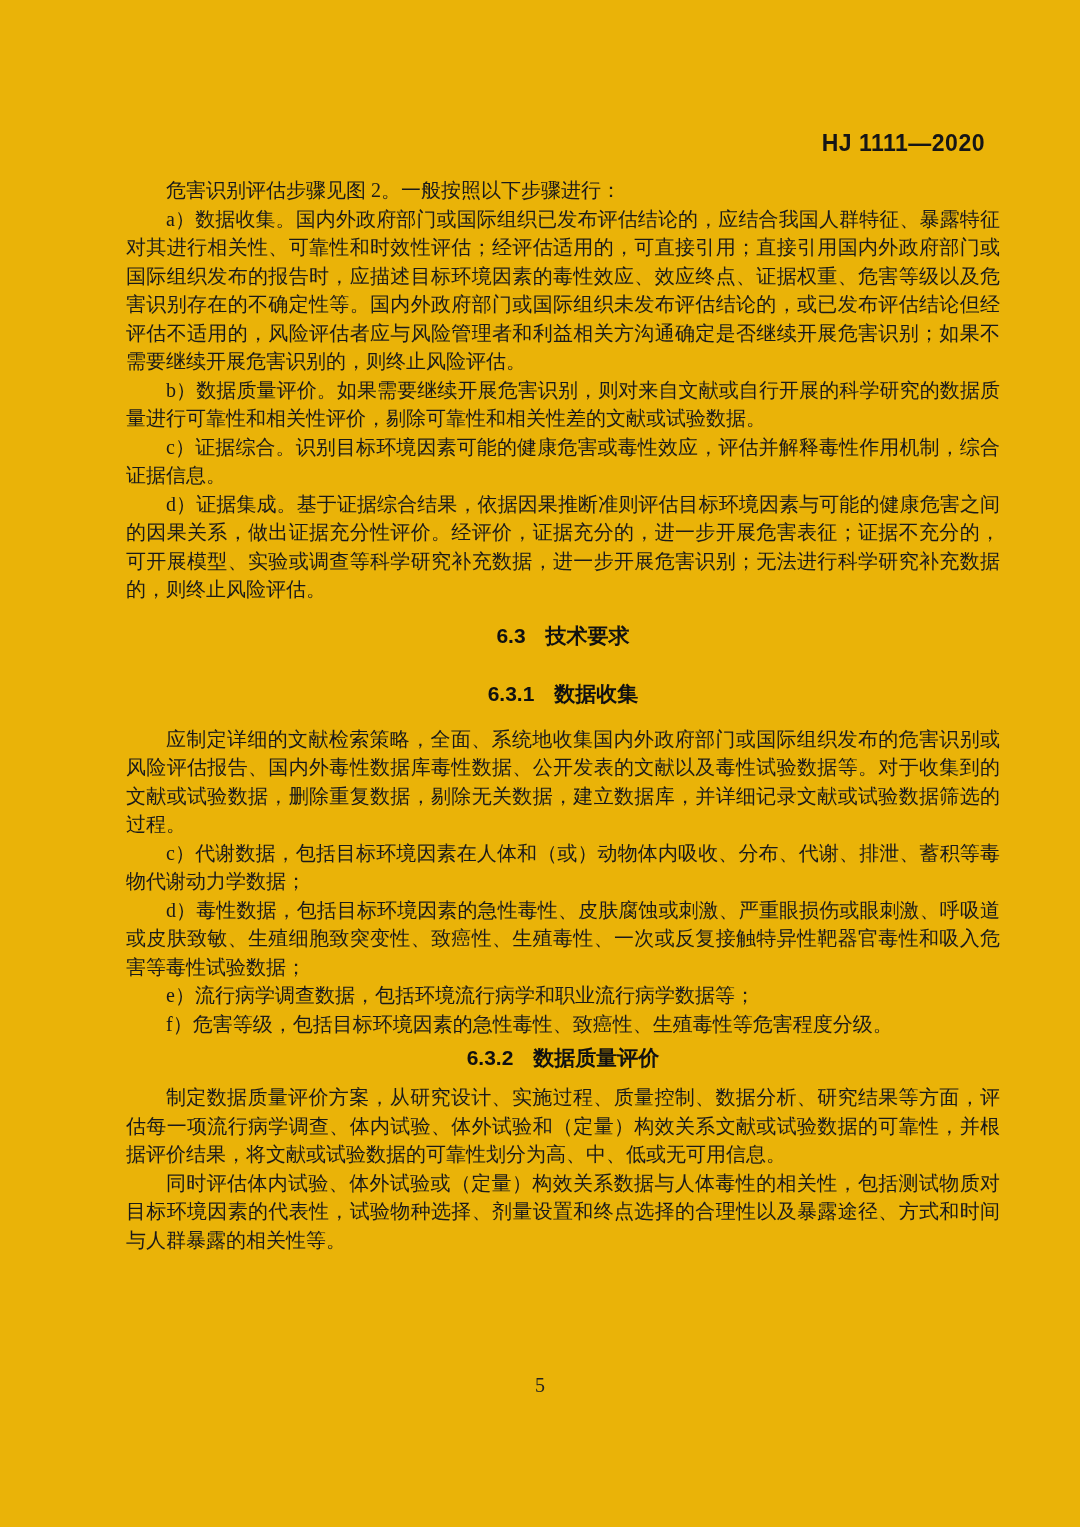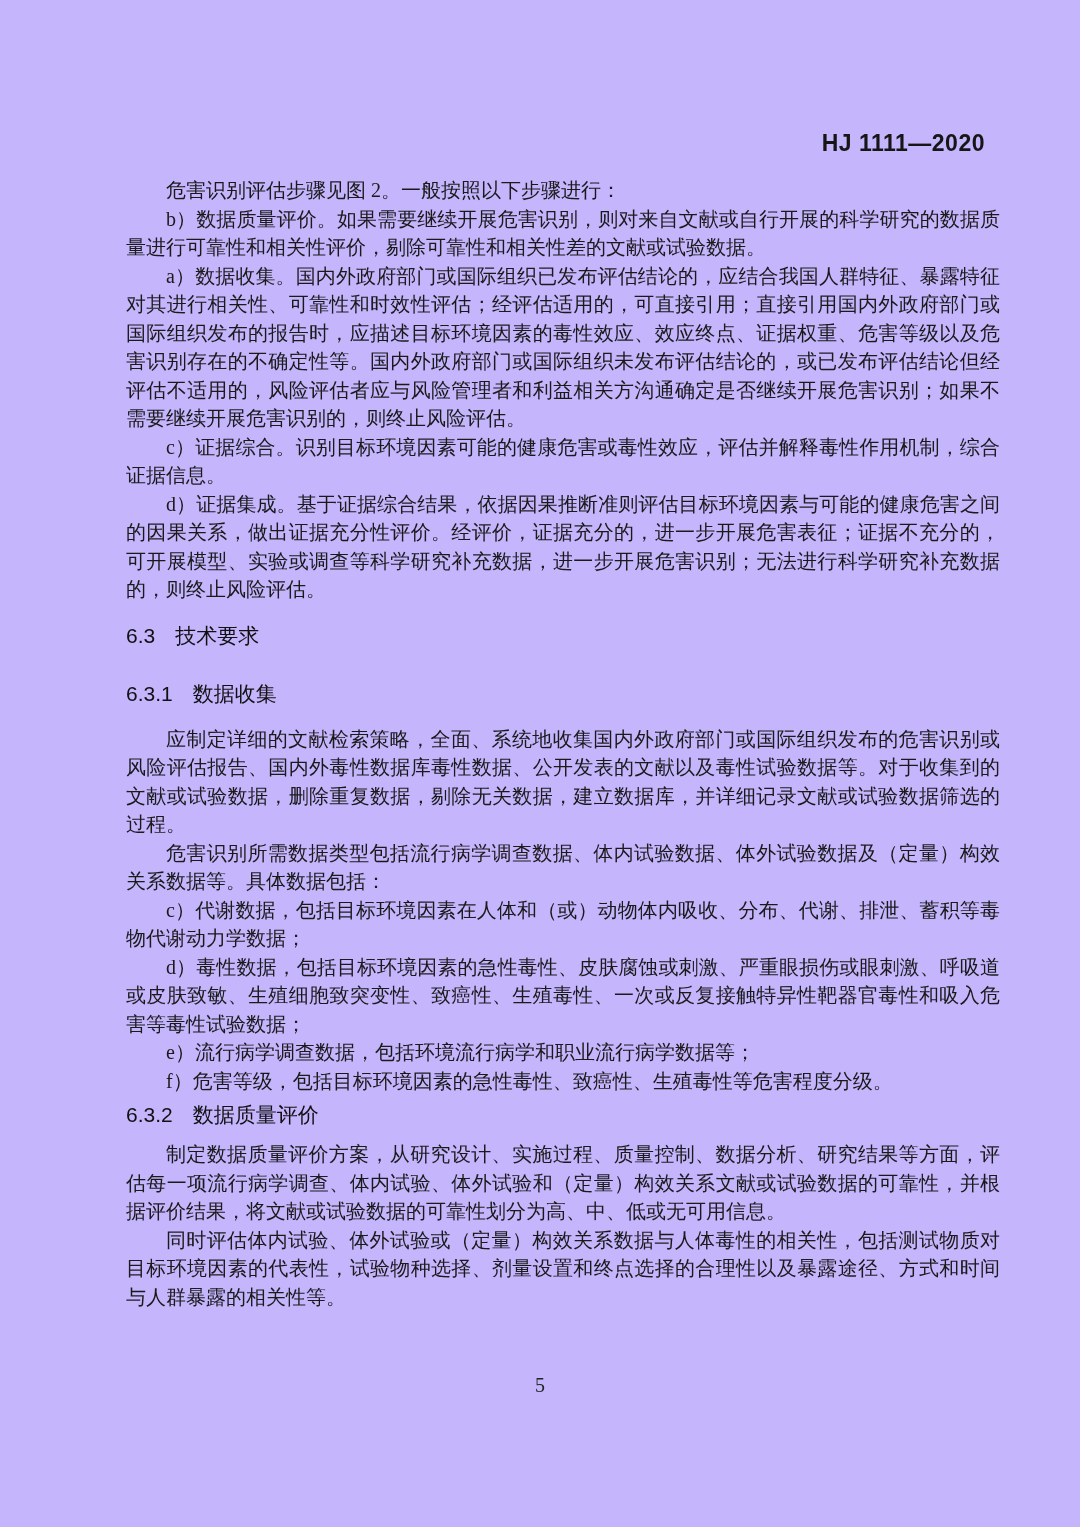--- a/index.html
+++ b/index.html
@@ -1,38 +1,38 @@
 <!DOCTYPE html>
 <html><head>
 <meta charset="utf-8">
 <style>
   html,body{margin:0;padding:0;background:#ffffff;}
   .page{
     position:relative;
     width:1080px;height:1527px;
-    background:#c4b5fd;
+    background:#eab308;
     overflow:hidden;
   }
   .doc-header{
     position:absolute;top:130px;right:95px;
     font-family:"Liberation Sans",sans-serif;
     font-weight:700;font-size:23px;color:#161616;
     letter-spacing:0.5px;
   }
   .content{
     position:absolute;top:176px;left:126px;width:874px;
     font-family:"Liberation Serif",serif;
     font-size:20px;line-height:28.5px;color:#1a1a1a;
     text-align:justify;word-break:break-all;
   }
   p.body{margin:0;text-indent:2em;}
   .sec{
     font-family:"Liberation Sans",sans-serif;
-    font-weight:400;font-size:21px;color:#111;
-    text-indent:0;line-height:28px;text-align:left;word-break:keep-all;
+    font-weight:700;font-size:21px;color:#111;
+    text-indent:0;line-height:28px;text-align:center;word-break:keep-all;
   }
   .sec .num{margin-right:20px;}
   h2.s63{margin:18px 0 30px;}
   h3.s631{margin:0 0 17px;font-size:21px;}
   h3.s632{margin:6px 0 11px;font-size:21px;}
   .page-number{
     position:absolute;top:1374px;left:0;width:100%;
     text-align:center;
     font-family:"Liberation Serif",serif;
     font-size:20px;color:#222;
@@ -42,35 +42,34 @@
 <body>
 
 <div class="page">
 
   <div class="doc-header">HJ 1111—2020</div>
 
   <div class="content">
 
     <p class="body">危害识别评估步骤见图 2。一般按照以下步骤进行：</p>
 
+    <p class="body">a）数据收集。国内外政府部门或国际组织已发布评估结论的，应结合我国人群特征、暴露特征对其进行相关性、可靠性和时效性评估；经评估适用的，可直接引用；直接引用国内外政府部门或国际组织发布的报告时，应描述目标环境因素的毒性效应、效应终点、证据权重、危害等级以及危害识别存在的不确定性等。国内外政府部门或国际组织未发布评估结论的，或已发布评估结论但经评估不适用的，风险评估者应与风险管理者和利益相关方沟通确定是否继续开展危害识别；如果不需要继续开展危害识别的，则终止风险评估。</p>
     <p class="body">b）数据质量评价。如果需要继续开展危害识别，则对来自文献或自行开展的科学研究的数据质量进行可靠性和相关性评价，剔除可靠性和相关性差的文献或试验数据。</p>
-    <p class="body">a）数据收集。国内外政府部门或国际组织已发布评估结论的，应结合我国人群特征、暴露特征对其进行相关性、可靠性和时效性评估；经评估适用的，可直接引用；直接引用国内外政府部门或国际组织发布的报告时，应描述目标环境因素的毒性效应、效应终点、证据权重、危害等级以及危害识别存在的不确定性等。国内外政府部门或国际组织未发布评估结论的，或已发布评估结论但经评估不适用的，风险评估者应与风险管理者和利益相关方沟通确定是否继续开展危害识别；如果不需要继续开展危害识别的，则终止风险评估。</p>
     <p class="body">c）证据综合。识别目标环境因素可能的健康危害或毒性效应，评估并解释毒性作用机制，综合证据信息。</p>
     <p class="body">d）证据集成。基于证据综合结果，依据因果推断准则评估目标环境因素与可能的健康危害之间的因果关系，做出证据充分性评价。经评价，证据充分的，进一步开展危害表征；证据不充分的，可开展模型、实验或调查等科学研究补充数据，进一步开展危害识别；无法进行科学研究补充数据的，则终止风险评估。</p>
 
     <h2 class="sec s63">
       <span class="num">6.3</span><span>技术要求</span>
     </h2>
 
     <h3 class="sec s631">
       <span class="num">6.3.1</span><span>数据收集</span>
     </h3>
 
     <p class="body">应制定详细的文献检索策略，全面、系统地收集国内外政府部门或国际组织发布的危害识别或风险评估报告、国内外毒性数据库毒性数据、公开发表的文献以及毒性试验数据等。对于收集到的文献或试验数据，删除重复数据，剔除无关数据，建立数据库，并详细记录文献或试验数据筛选的过程。</p>
-    <p class="body">危害识别所需数据类型包括流行病学调查数据、体内试验数据、体外试验数据及（定量）构效关系数据等。具体数据包括：</p>
 
     <p class="body">c）代谢数据，包括目标环境因素在人体和（或）动物体内吸收、分布、代谢、排泄、蓄积等毒物代谢动力学数据；</p>
     <p class="body">d）毒性数据，包括目标环境因素的急性毒性、皮肤腐蚀或刺激、严重眼损伤或眼刺激、呼吸道或皮肤致敏、生殖细胞致突变性、致癌性、生殖毒性、一次或反复接触特异性靶器官毒性和吸入危害等毒性试验数据；</p>
     <p class="body">e）流行病学调查数据，包括环境流行病学和职业流行病学数据等；</p>
     <p class="body">f）危害等级，包括目标环境因素的急性毒性、致癌性、生殖毒性等危害程度分级。</p>
 
     <h3 class="sec s632">
       <span class="num">6.3.2</span><span>数据质量评价</span>
     </h3>
 

